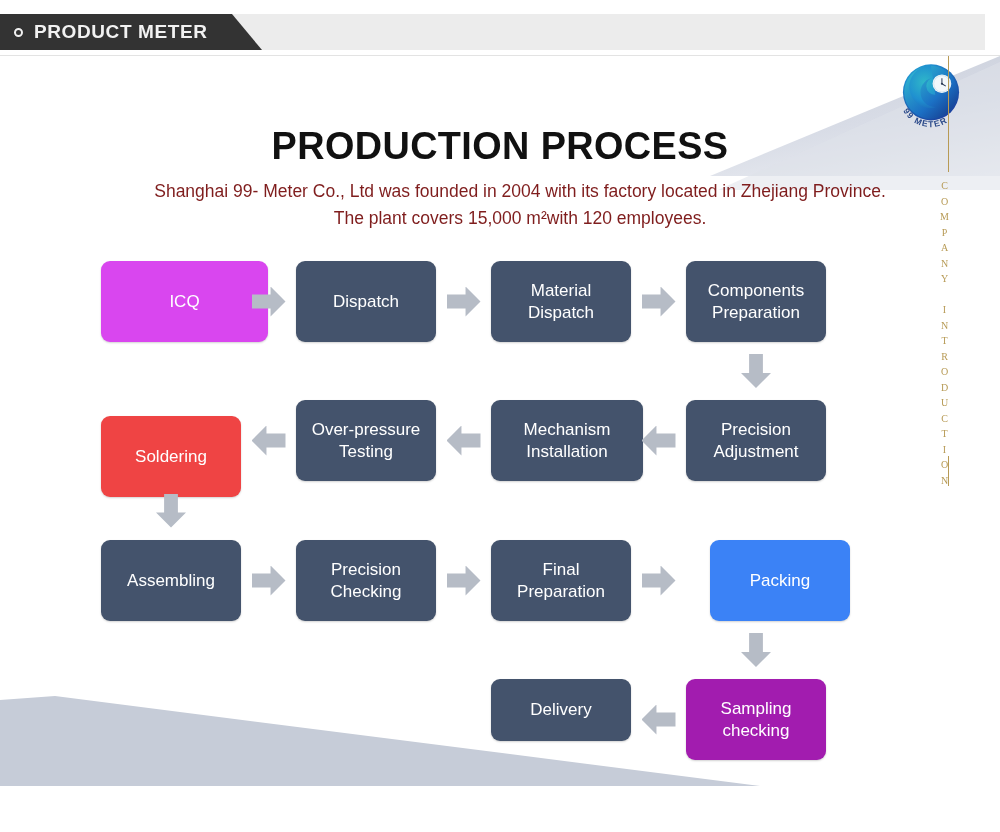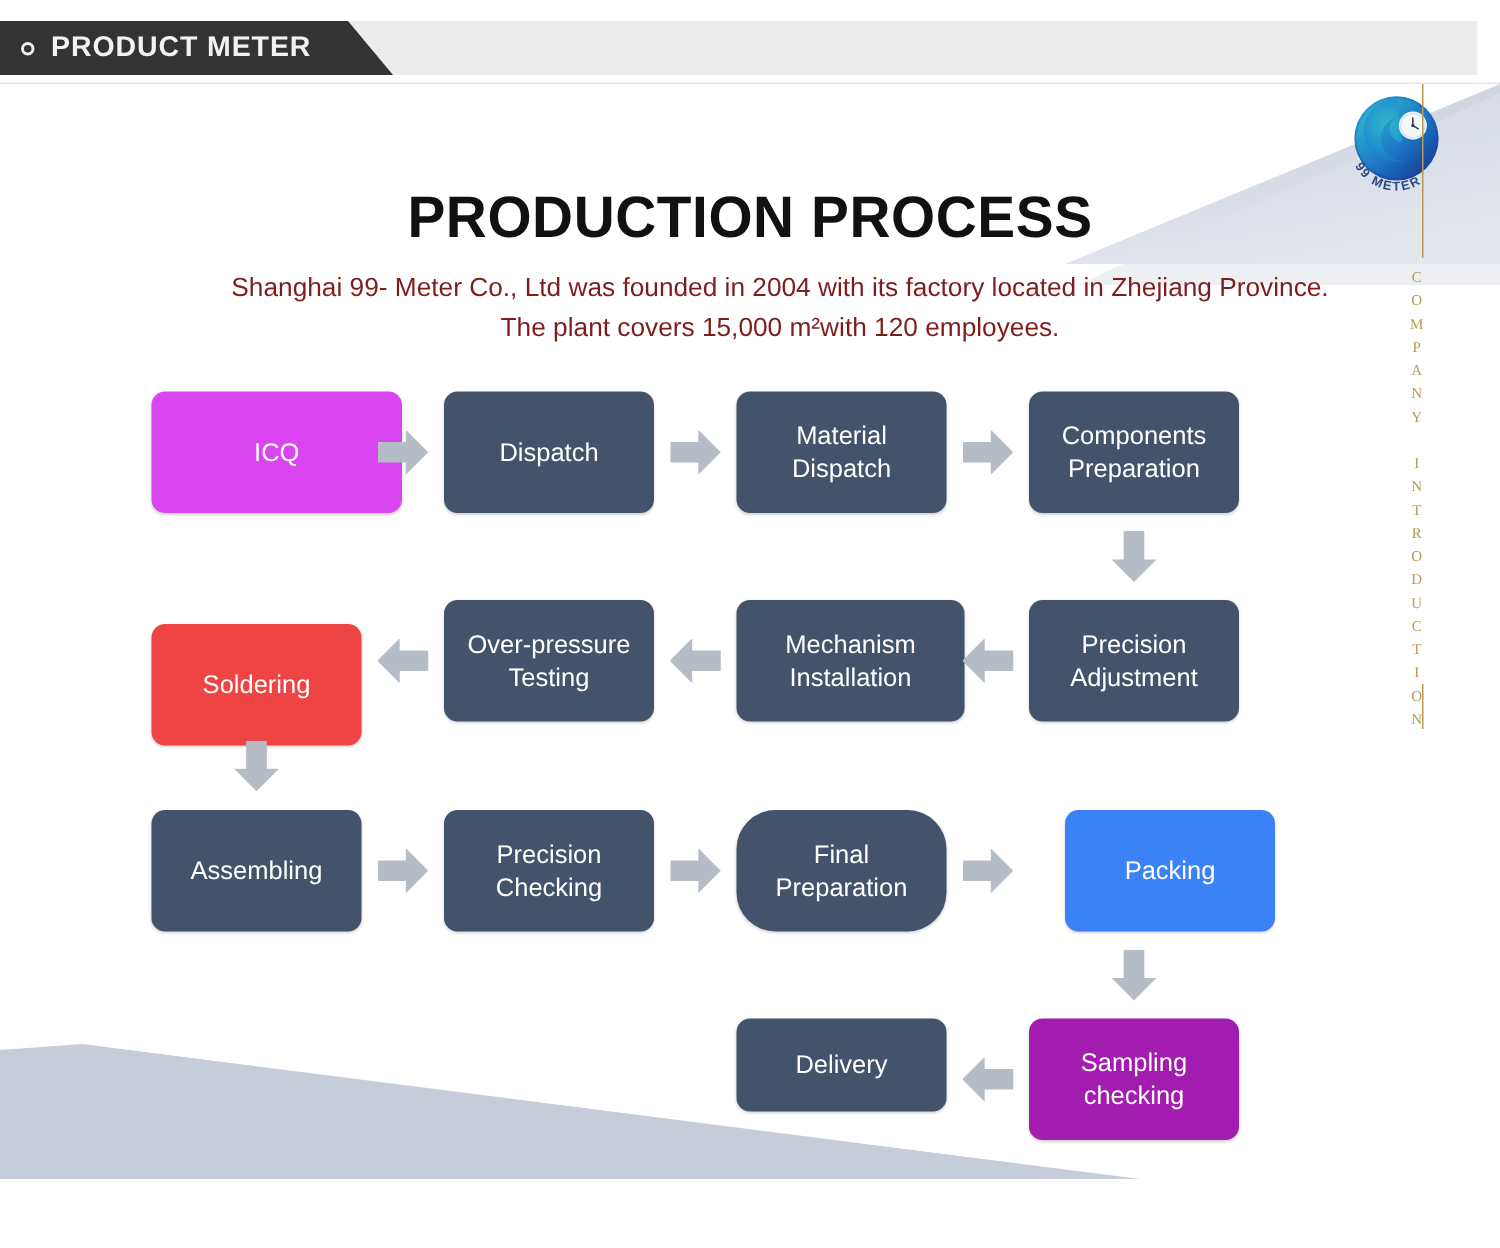--- a/index.html
+++ b/index.html
@@ -251,21 +251,21 @@
   </div>
 <div class="flow-box" style="left: 101px; top: 416px; width: 140px; height: 81px; background: #ef4444;">
     <div><span>Soldering</span></div>
   </div>
 <div class="flow-box" style="left: 101px; top: 540px; width: 140px; height: 81px; background: rgb(68, 83, 108);">
     <div><span>Assembling</span></div>
   </div>
 <div class="flow-box" style="left: 296px; top: 540px; width: 140px; height: 81px; background: rgb(68, 83, 108);">
     <div><span>Precision</span><br><span>Checking</span></div>
   </div>
-<div class="flow-box" style="left: 491px; top: 540px; width: 140px; height: 81px; background: rgb(68, 83, 108); border-radius: 26px;">
+<div class="flow-box" style="left: 491px; top: 540px; width: 140px; height: 81px; background: rgb(68, 83, 108);">
     <div><span>Final</span><br><span>Preparation</span></div>
   </div>
 <div class="flow-box" style="left: 686px; top: 540px; width: 140px; height: 81px; background: #3b82f6; margin-left: 24px;">
     <div><span>Packing</span></div>
   </div>
 <div class="flow-box" style="left: 686px; top: 679px; width: 140px; height: 81px; background: #a21caf;">
     <div><span>Sampling</span><br><span>checking</span></div>
   </div>
 <div class="flow-box" style="left: 491px; top: 679px; width: 140px; height: 62px; background: rgb(68, 83, 108);">
     <div><span>Delivery</span></div>

